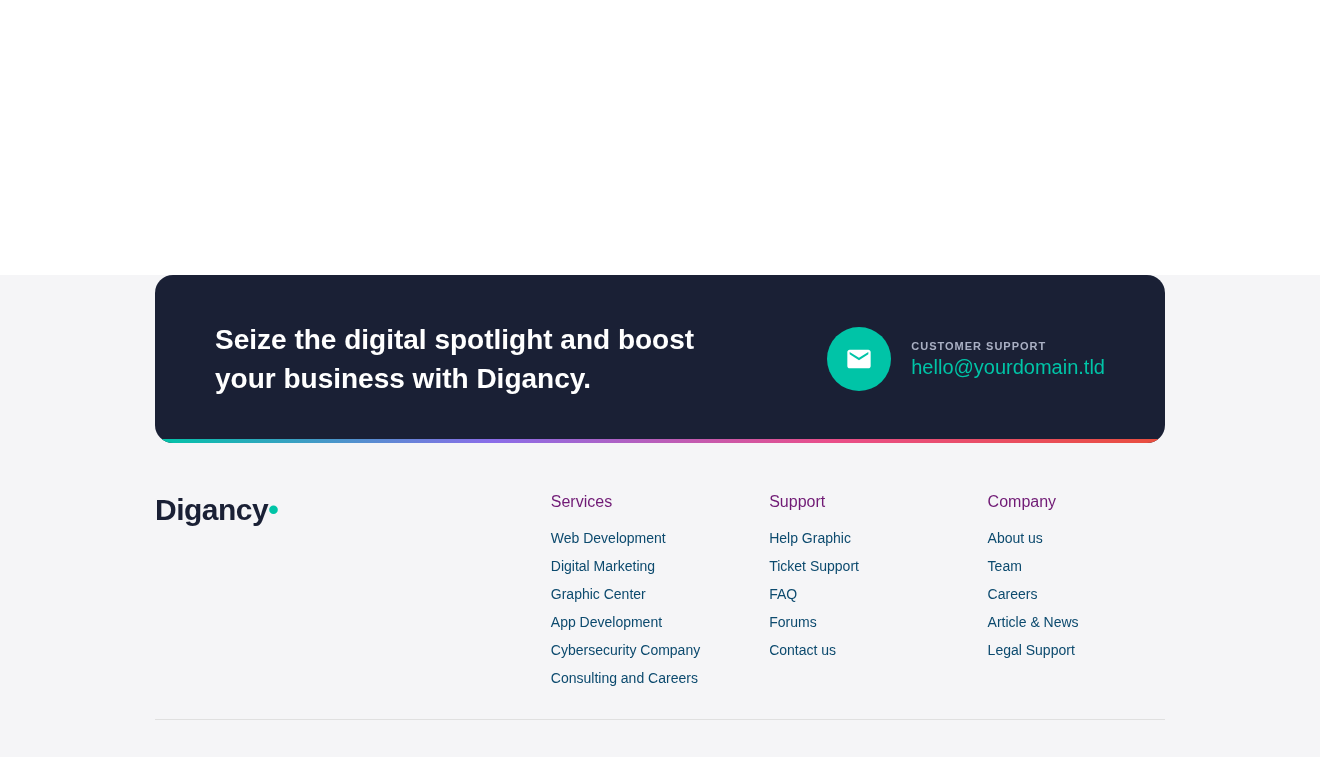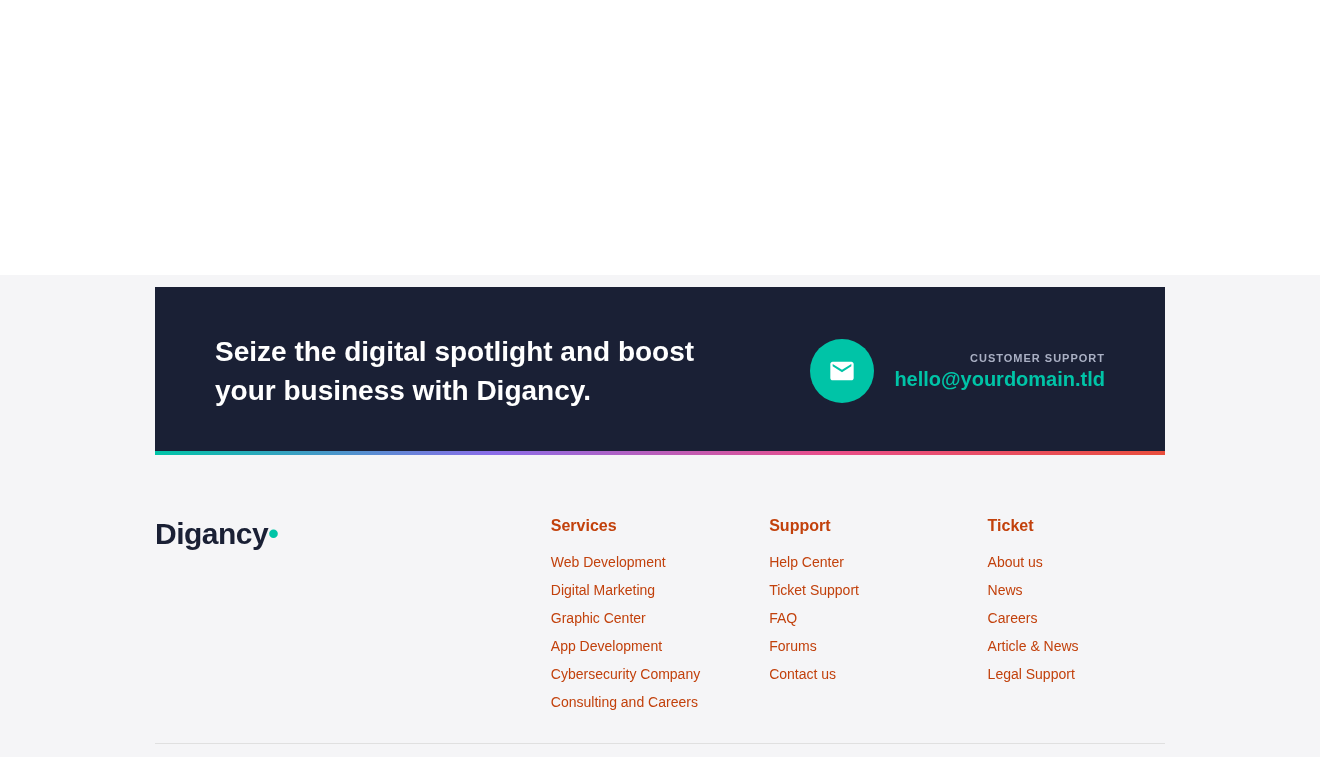--- a/index.html
+++ b/index.html
@@ -12,22 +12,22 @@
 
     
     .top-area {
       background: #fff;
       height: 275px;
     }
 
     
     .cta-banner {
       background: #1a2035;
-      margin: 12px 155px;
-      border-radius: 0;
+      margin: 0 155px;
+      border-radius: 18px;
       padding: 45px 60px;
       display: flex;
       align-items: center;
       justify-content: space-between;
       position: relative;
       overflow: hidden;
     }
 
     .cta-banner::after {
       content: '';
@@ -75,27 +75,26 @@
       flex-direction: column;
       gap: 4px;
     }
 
     .contact-label {
       color: #aab0c4;
       font-size: 11px;
       font-weight: 600;
       letter-spacing: 1px;
       text-transform: uppercase;
-      text-align: right;
     }
 
     .contact-email {
       color: #00c4a7;
       font-size: 20px;
-      font-weight: 700;
+      font-weight: 400;
       text-decoration: none;
     }
 
     
     .footer-main {
       background: #f5f5f7;
       padding: 50px 155px 30px;
     }
 
     .footer-grid {
@@ -116,34 +115,34 @@
       color: #1a2035;
       letter-spacing: -0.5px;
     }
 
     .logo span.dot {
       color: #00c4a7;
     }
 
     .footer-col-title {
       font-size: 16px;
-      font-weight: 700;
-      color: #c2410c;
+      font-weight: 400;
+      color: #701a75;
       margin-bottom: 18px;
     }
 
     .footer-links {
       list-style: none;
       display: flex;
       flex-direction: column;
       gap: 10px;
     }
 
     .footer-links li a {
-      color: #c2410c;
+      color: #0c4a6e;
       text-decoration: none;
       font-size: 14px;
       transition: color 0.2s;
     }
 
     
     .footer-bottom {
       border-top: 1px solid #e0e0e0;
       padding-top: 22px;
       display: flex;
@@ -190,33 +189,33 @@
         <li><a href="#">Graphic Center</a></li>
         <li><a href="#">App Development</a></li>
         <li><a href="#">Cybersecurity Company</a></li>
         <li><a href="#">Consulting and Careers</a></li>
       </ul>
     </div>
 
     <div class="footer-col">
       <div class="footer-col-title">Support</div>
       <ul class="footer-links">
-        <li><a href="#">Help Center</a></li>
+        <li><a href="#">Help Graphic</a></li>
         <li><a href="#">Ticket Support</a></li>
         <li><a href="#">FAQ</a></li>
         <li><a href="#">Forums</a></li>
         <li><a href="#">Contact us</a></li>
       </ul>
     </div>
 
     <div class="footer-col">
-      <div class="footer-col-title">Ticket</div>
+      <div class="footer-col-title">Company</div>
       <ul class="footer-links">
         <li><a href="#">About us</a></li>
-        <li><a href="#">News</a></li>
+        <li><a href="#">Team</a></li>
         <li><a href="#">Careers</a></li>
         <li><a href="#">Article &amp; News</a></li>
         <li><a href="#">Legal Support</a></li>
       </ul>
     </div>
   </div>
 
   <div class="footer-bottom">
     
     

